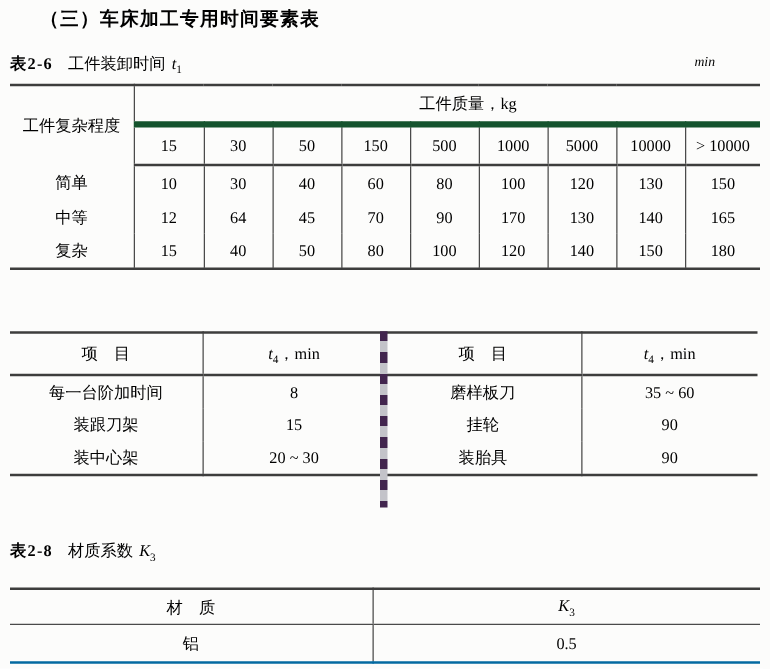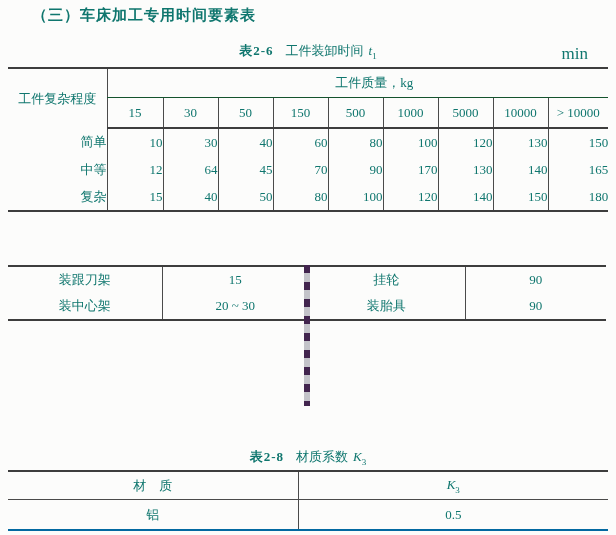--- a/index.html
+++ b/index.html
@@ -1,53 +1,53 @@
 <!DOCTYPE html>
 <html><head>
 <meta charset="utf-8">
 <style>
   html,body { margin:0; padding:0; background:#ffffff; }
   .page {
     position:relative; width:616px; height:535px;
     background:#fcfcfb; overflow:hidden;
     font-family:"Liberation Serif","DejaVu Serif",serif;
-    color:#0f766e;
+    color:#000000;
   }
   .heading {
     position:absolute; left:32px; top:6px; margin:0;
     font-size:15px; font-weight:bold; letter-spacing:1px;
     font-family:"Liberation Sans","DejaVu Sans",sans-serif;
   }
   .cap {
-    position:absolute; left:8px; width:600px; text-align:center;
+    position:absolute; left:8px; width:600px; 
     font-size:13px; white-space:nowrap;
   }
   .cap .cap-no { font-weight:bold; margin-right:12px; letter-spacing:1px; }
   .cap .sym { margin-left:5px; }
   i.var { font-style:italic; font-family:"Liberation Serif","DejaVu Serif",serif; }
   sub { font-size:9px; }
   .cap-t26 { top:42px; }
   .cap-t27 { top:244px; }
-  .cap-t28 { top:448px; }
-  .unit { position:absolute; top:44px; right:28px; font-size:17px; }
+  .cap-t28 { top:432px; }
+  .unit { position:absolute; top:44px; right:44px; font-size:11px;font-style:italic; }
 
   table {
     position:absolute; left:8px; border-collapse:collapse; table-layout:fixed;
     font-size:13px;
   }
   td { text-align:center; vertical-align:middle; padding:0; overflow:hidden; }
 
   
   .t26 { top:67px; width:600px;
     border-top:2px solid #3d3d3d; border-bottom:2px solid #3d3d3d; }
   .t26 td { border-left:1px solid #4a4a4a; }
   .t26 td.noleft { border-left:none; }
-  .t26 .span-h { border-bottom:1px solid #14532d; height:28px;padding-left:33px; }
+  .t26 .span-h { border-bottom:5px solid #14532d; height:28px;padding-left:33px; }
   .t26 tr.mass td { border-bottom:2px solid #3d3d3d; height:29px; }
-  .t26 tr.data td { height:27px;text-align:right; }
+  .t26 tr.data td { height:27px; }
 
   
   .t27 { top:265px; width:598px;
     border-top:2px solid #3d3d3d; border-bottom:2px solid #3d3d3d; }
   .t27 td { border-left:1px solid #4a4a4a; height:26px; }
   .t27 td:first-child, .t27 td.nol { border-left:none; }
   .t27 tr.head td { border-bottom:2px solid #3d3d3d; height:32px; }
 
   .stripe {
     position:absolute; left:304px; top:265px; width:6px; height:141px;
@@ -142,20 +142,32 @@
 
 
   <table class="t27">
     <colgroup>
       <col style="width:154px">
         <col style="width:146px">
         <col style="width:157px">
         <col style="width:141px">
     </colgroup>
     <tbody>
+        <tr class="head">
+      <td>项　目</td>
+      <td><i class="var">t</i><sub>4</sub><span>，min</span></td>
+      <td class="nol">项　目</td>
+      <td><i class="var">t</i><sub>4</sub><span>，min</span></td>
+    </tr>
+    <tr>
+      <td>每一台阶加时间</td>
+      <td>8</td>
+      <td class="nol">磨样板刀</td>
+      <td>35 ~ 60</td>
+    </tr>
     <tr>
       <td>装跟刀架</td>
       <td>15</td>
       <td class="nol">挂轮</td>
       <td>90</td>
     </tr>
     <tr>
       <td>装中心架</td>
       <td>20 ~ 30</td>
       <td class="nol">装胎具</td>

